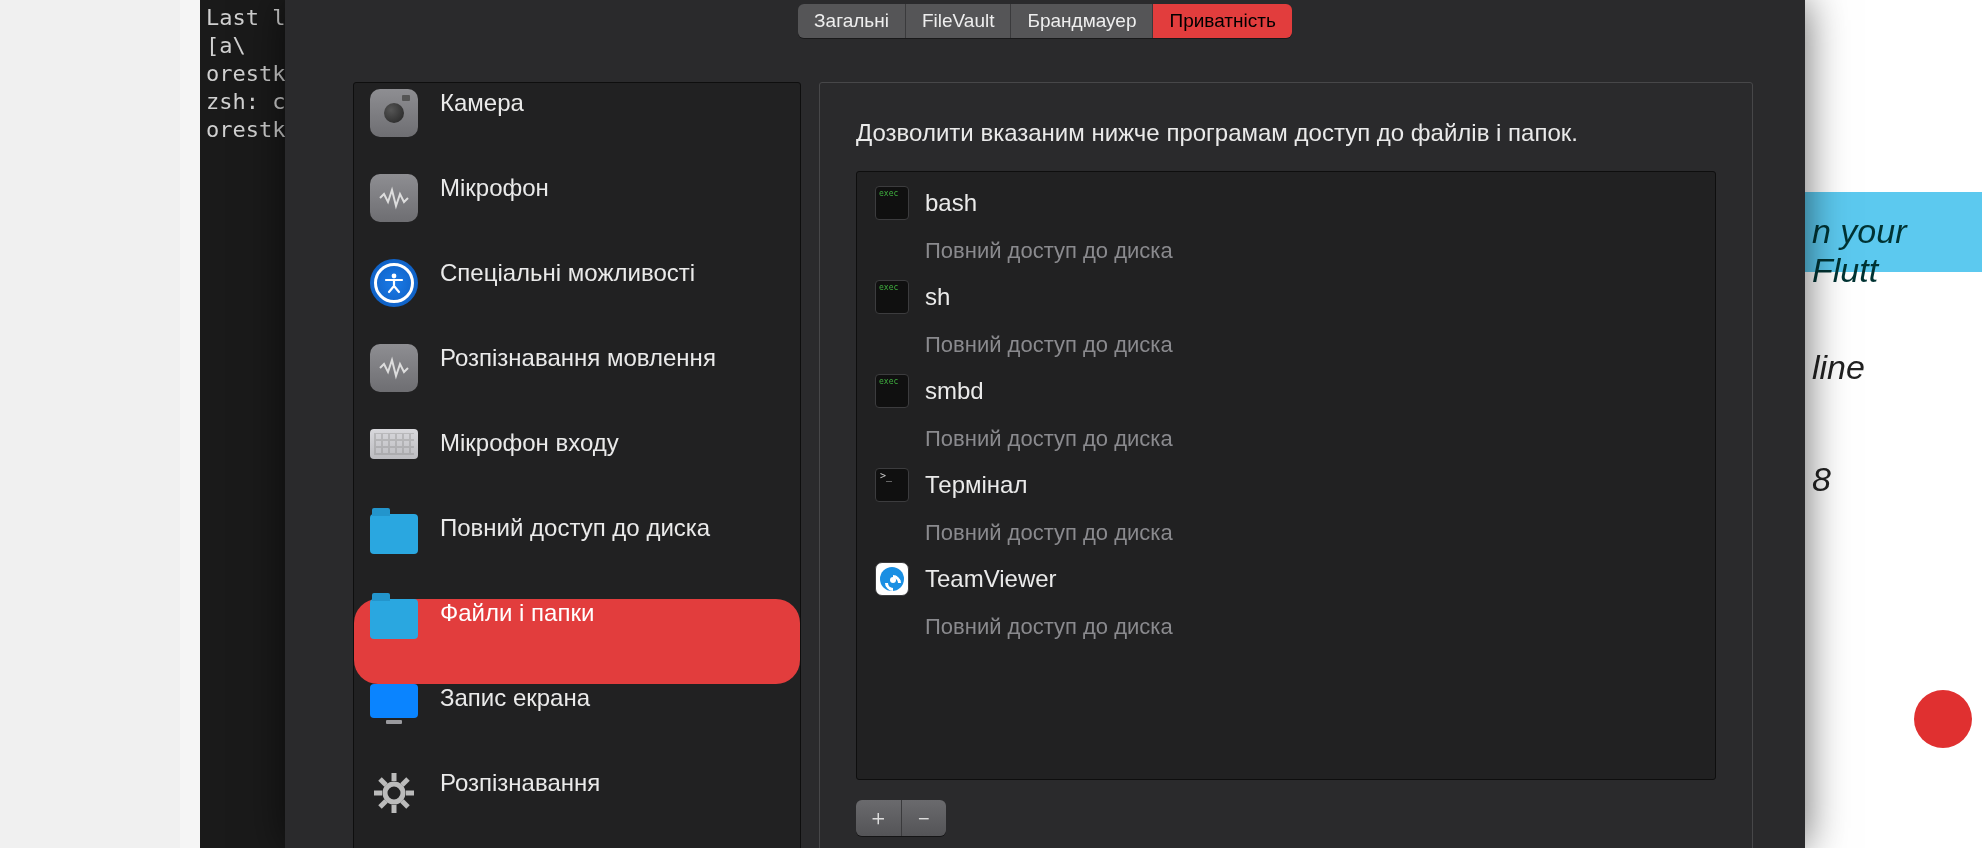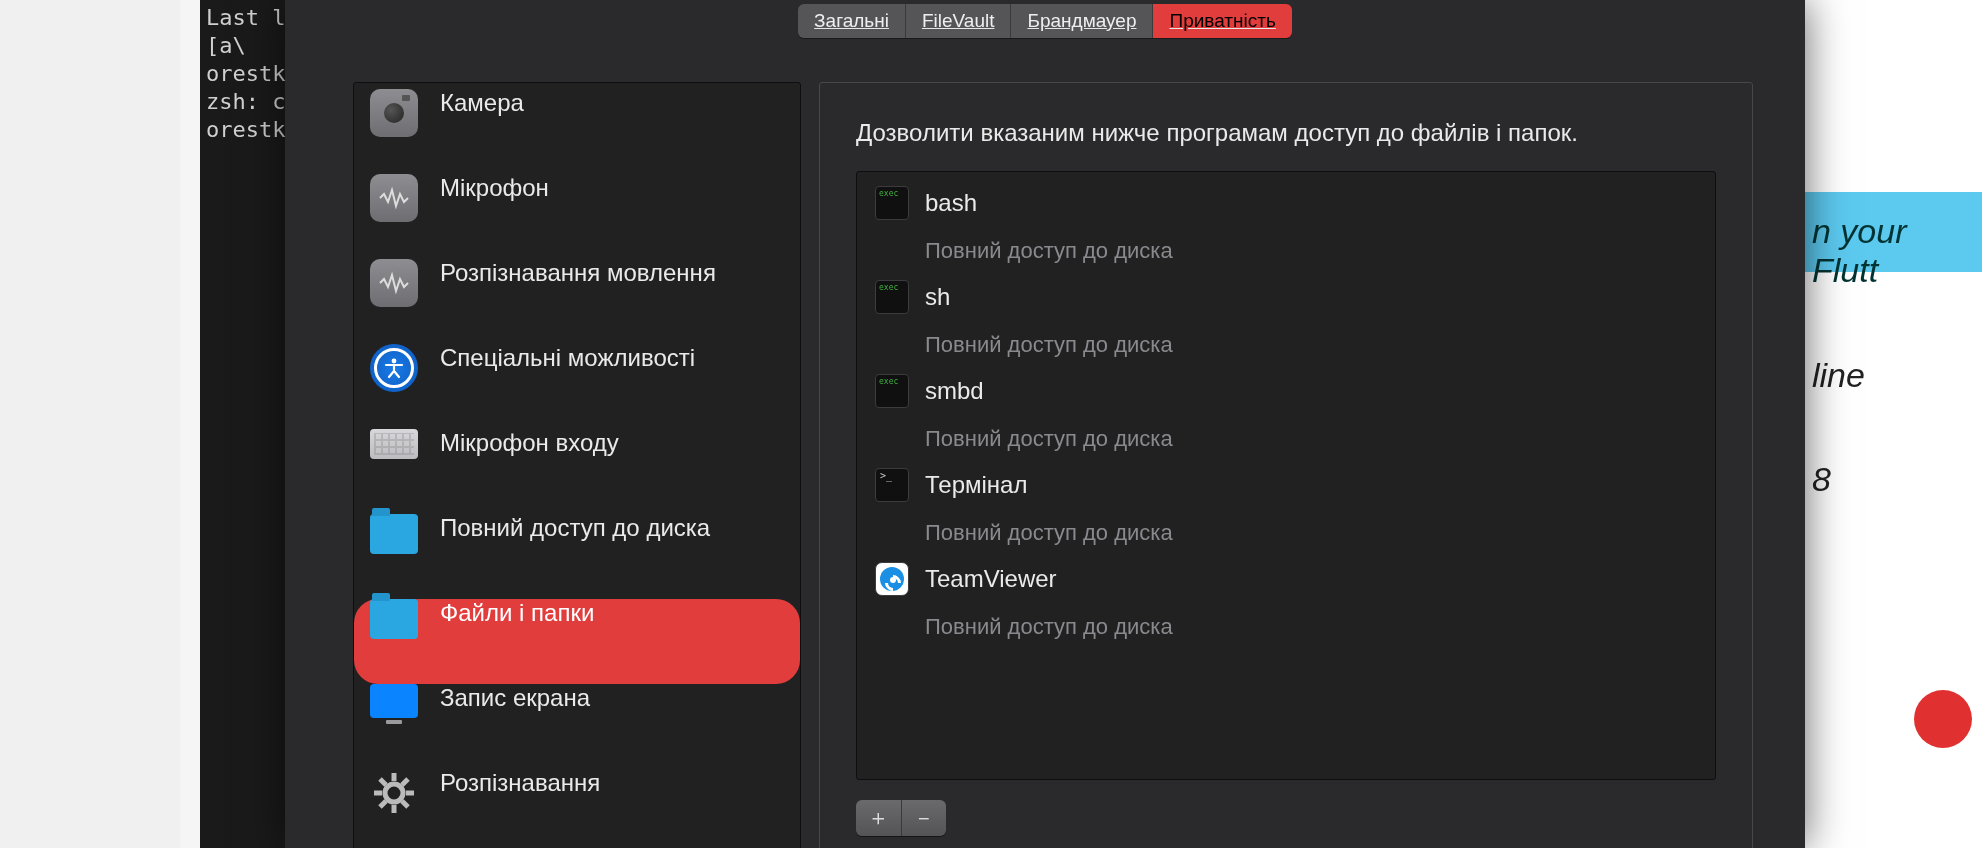--- a/index.html
+++ b/index.html
@@ -44,21 +44,21 @@
   
   .prefs {
     position: absolute; top: 0; left: 285px; width: 1520px; height: 848px;
     background: #2a2a2c; box-shadow: 0 0 40px rgba(0,0,0,0.6);
     display: flex; flex-direction: column;
   }
 
   
   .tabbar {
     height: 46px; display: flex; justify-content: center; align-items: flex-start;
-    padding-top: 4px; gap: 0; text-decoration: underline;
+    padding-top: 4px; gap: 0;
   }
   .seg { display: inline-flex; border-radius: 6px; overflow: hidden; height: 34px; box-shadow: 0 1px 0 rgba(0,0,0,0.4); }
   .seg .tab {
     background: #555557; color: #eee; font-size: 19px; padding: 5px 16px 6px 16px;
     border-right: 1px solid #3a3a3c; display: flex; align-items: center;
   }
   .seg .tab:last-child { border-right: none; }
   .seg .tab.active { background: #e23d3d; color: #000000; }
 
   .prefs-body {
@@ -171,21 +171,21 @@
     border-right: 1px solid #3a3a3c;
   }
   .addremove .btn:last-child { border-right: none; }
 </style>
 </head>
 <body>
 
 <div class="bg-right">
   <div class="bar1"></div>
   <span class="txt" style="top:212px;color:#033;">n your Flutt</span>
-  <span class="txt" style="top:356px;">line</span>
+  <span class="txt" style="top:348px;">line</span>
   <span class="txt" style="top:460px;">8</span>
   <div class="dot"></div>
 </div>
 
 <div class="vote-col">
   <div class="vote-block">
     <div class="vote-tri up"></div>
     <div class="vote-num">27</div>
     <div class="vote-tri down"></div>
   </div>
@@ -222,35 +222,35 @@
       </div>
       <div class="side-item">
         <div class="side-icon ic-mic">
           <svg viewBox="0 0 30 26">
               <path d="M1 13 L5 9 L9 17 L13 5 L17 21 L21 9 L25 17 L29 13" stroke="#ddd" stroke-width="2" fill="none"></path>
             </svg>
         </div>
         <span>Мікрофон</span>
       </div>
       <div class="side-item">
-        <div class="side-icon ic-speech">
-          <svg viewBox="0 0 30 26">
-              <path d="M1 13 L5 9 L9 17 L13 5 L17 21 L21 9 L25 17 L29 13" stroke="#ddd" stroke-width="2" fill="none"></path>
-            </svg>
-        </div>
-        <span>Розпізнавання мовлення</span>
-      </div>
-      <div class="side-item">
         <div class="side-icon ic-access">
           <svg viewBox="0 0 22 22">
               <circle cx="11" cy="4" r="2.4" fill="#fff"></circle>
               <path d="M3 8 L19 8 M11 8 L11 14 M11 14 L6 20 M11 14 L16 20" stroke="#fff" stroke-width="2.2" fill="none" stroke-linecap="round"></path>
             </svg>
         </div>
         <span>Спеціальні можливості</span>
+      </div>
+      <div class="side-item">
+        <div class="side-icon ic-speech">
+          <svg viewBox="0 0 30 26">
+              <path d="M1 13 L5 9 L9 17 L13 5 L17 21 L21 9 L25 17 L29 13" stroke="#ddd" stroke-width="2" fill="none"></path>
+            </svg>
+        </div>
+        <span>Розпізнавання мовлення</span>
       </div>
       <div class="side-item">
         <div class="side-icon ic-keyboard"></div>
         <span>Мікрофон входу</span>
       </div>
       <div class="side-item">
         <div class="side-icon ic-folder"></div>
         <span>Повний доступ до диска</span>
       </div>
       <div class="side-item selected">

